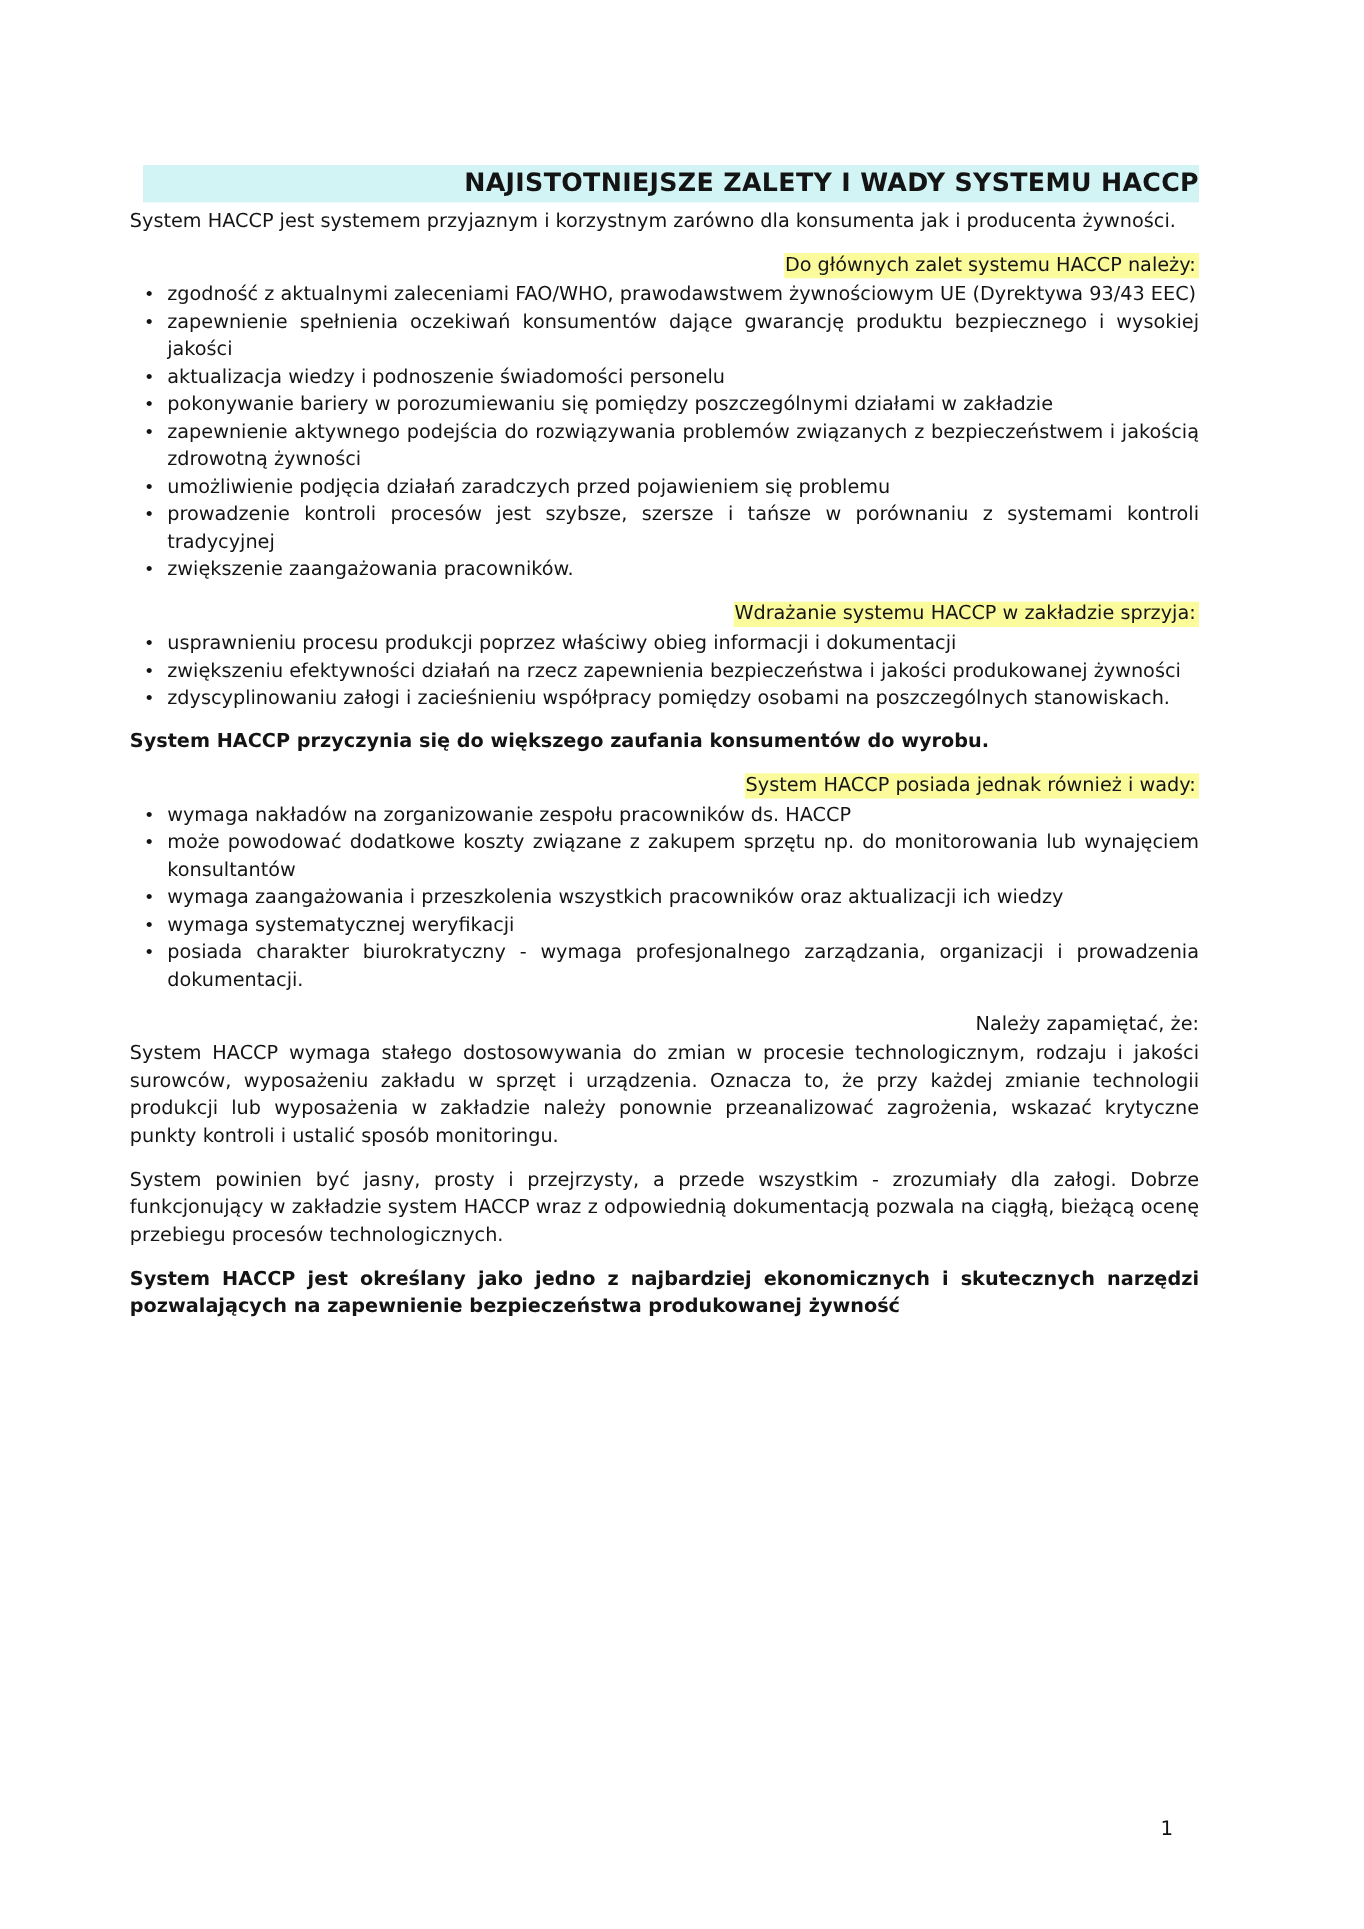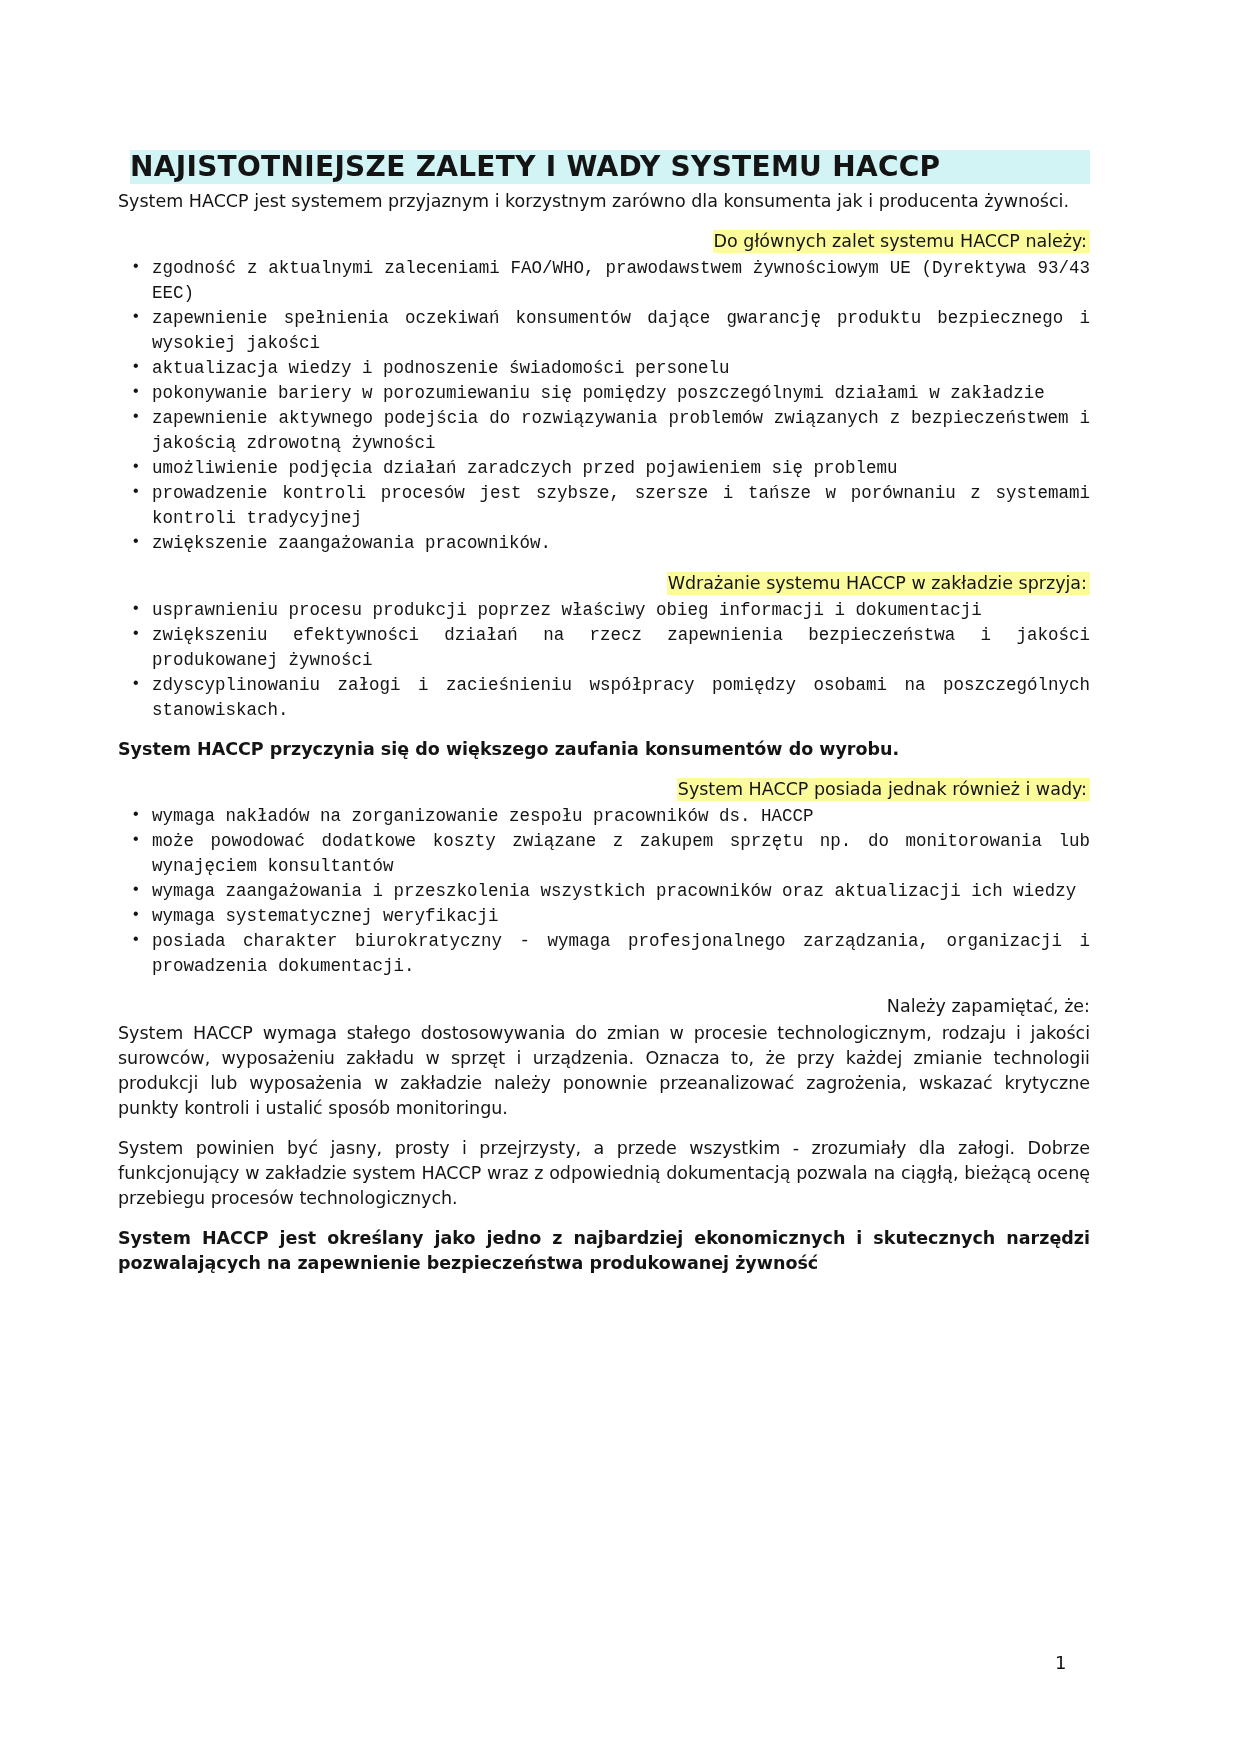--- a/index.html
+++ b/index.html
@@ -18,23 +18,23 @@
     overflow: hidden;
   }
   .content {
     position: absolute;
     top: 150px;
     left: 118px;
     width: 972px;
   }
   .title-bar {
     background: var(--cyan-hl);
-    text-align: left;
+    text-align: right;
     font-weight: bold;
-    font-size: 28px;
+    font-size: 23px;
     line-height: 34px;
     margin: 0 0 5px 12px;
     letter-spacing: 0.3px;
   }
   .body-par {
     font-size: 17.5px;
     line-height: 25px;
     text-align: justify;
     margin: 0 0 15px 0;
   }
@@ -47,21 +47,20 @@
     text-align: right;
   }
   .hl {
     background: var(--yellow-hl);
     padding: 1px 3px 2px 1px;
   }
   ul.bullets {
     list-style: none;
     margin: 0 0 14px 0;
     padding: 0;
-    font-family: Liberation Mono, monospace;
   }
   ul.bullets li {
     position: relative;
     padding-left: 34px;
     font-size: 17.5px;
     line-height: 25px;
     text-align: justify;
   }
   ul.bullets li::before {
     content: "\2022";

